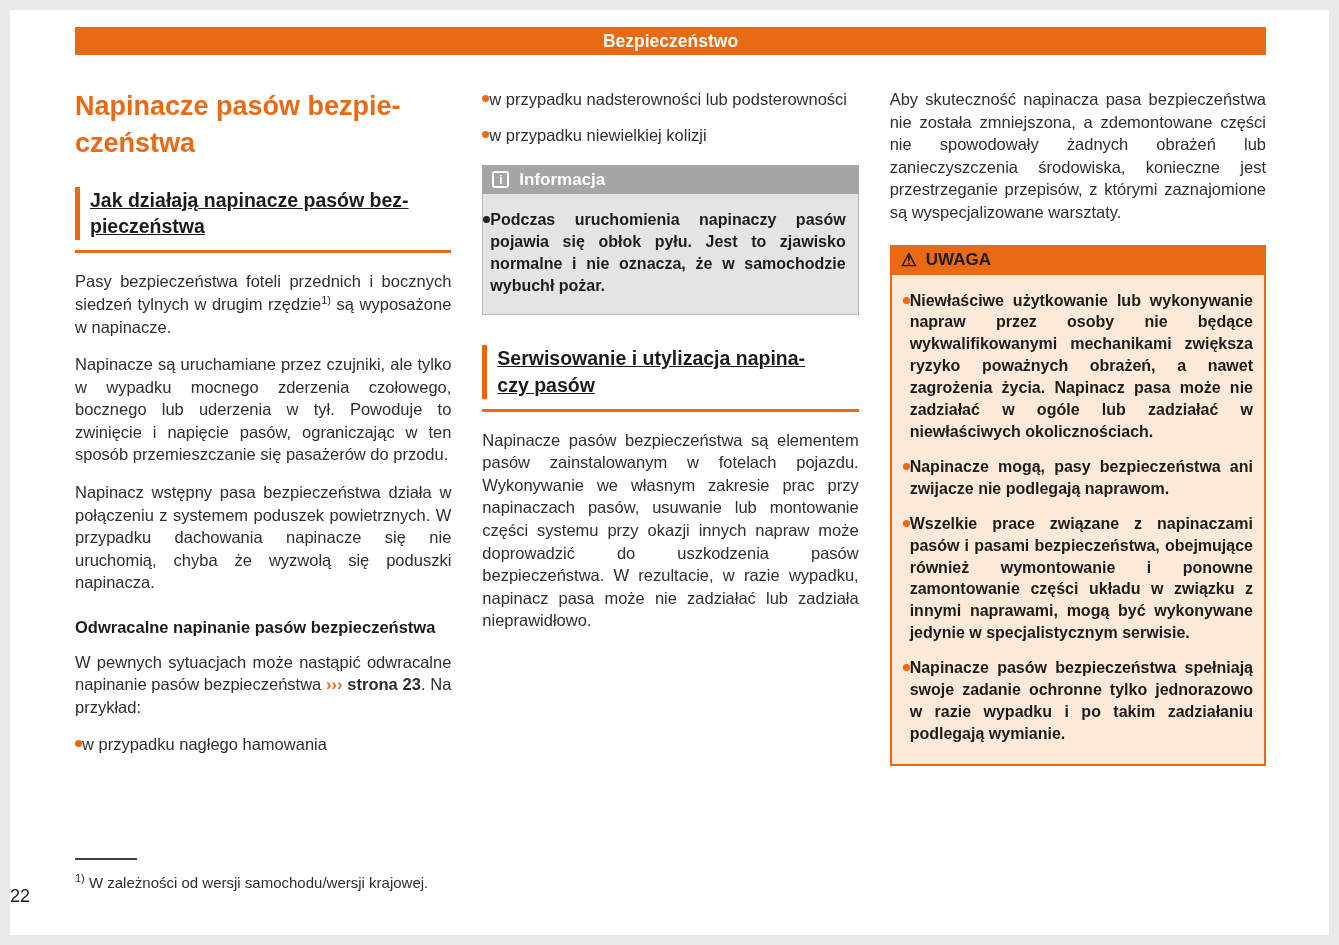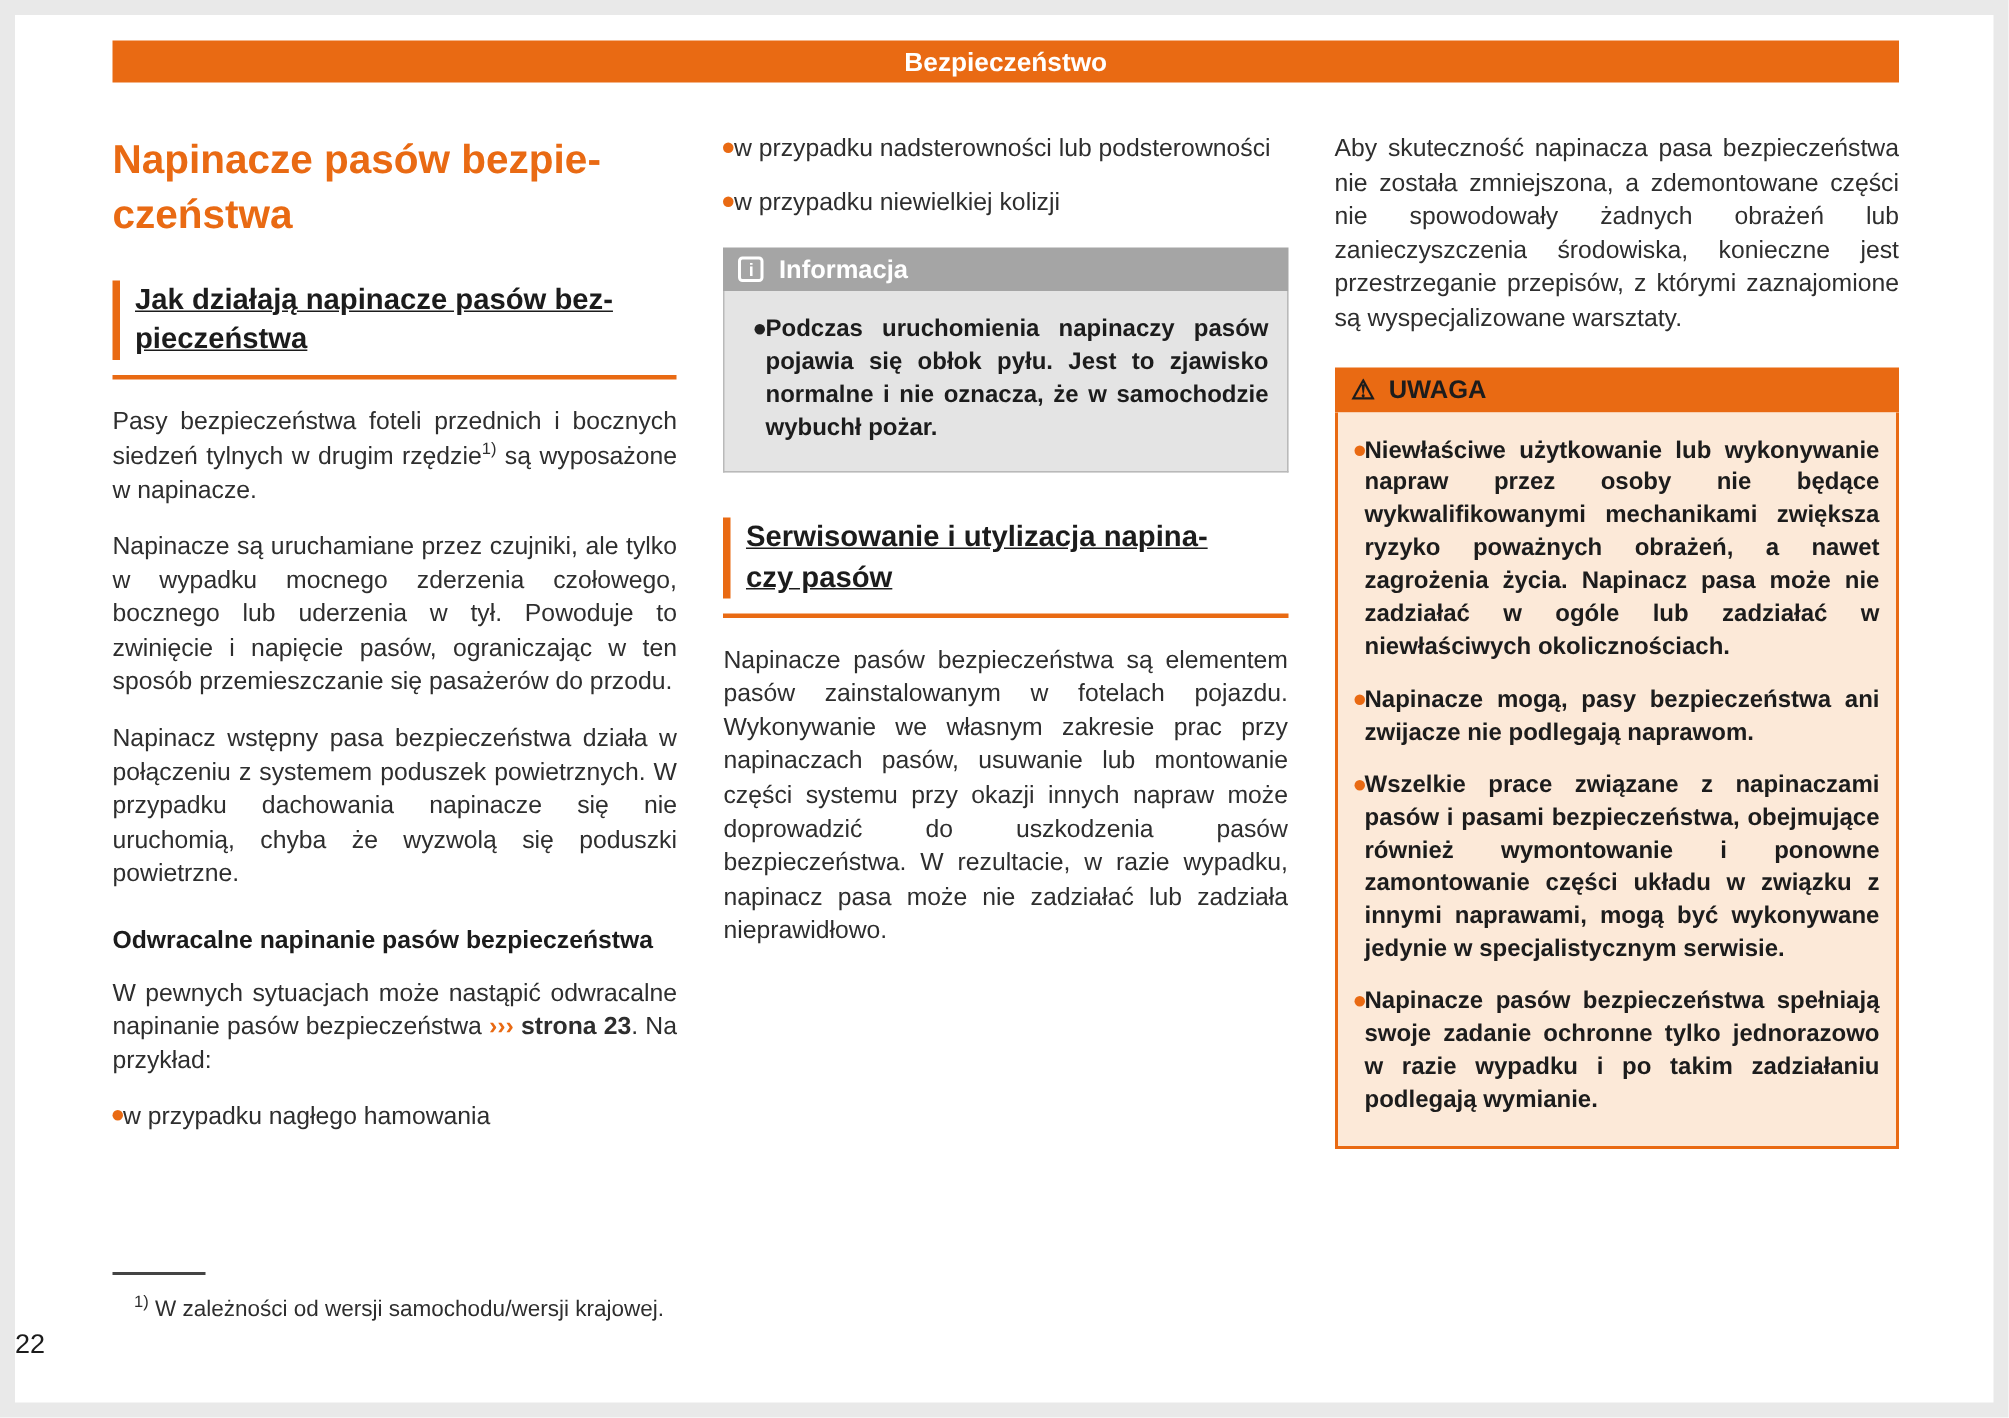--- a/index.html
+++ b/index.html
@@ -81,43 +81,43 @@
     display:flex; align-items:center; gap:10px;
     padding:0 10px; font-weight:bold; font-size:17px;
   }
   .info-icon{
     width:17px; height:17px; border:2px solid #fff; border-radius:3px;
     display:flex; align-items:center; justify-content:center;
     font-size:12px; font-weight:bold; font-style:normal;
   }
   .info-body{
     background:var(--info-body); border:1px solid #b9b9b9; border-top:none;
-    padding:15px 12px 4px 20px;
+    padding:15px 12px 4px 0;
   }
   .info-body .bullet .dot{ background:#222; }
   .info-body .bullet p{ font-weight:bold; color:var(--bold-ink); font-size:16px; line-height:1.37; }
 
   
   .warning-box{ margin-top:21px; }
   .warning-header{
     height:30px; background:var(--orange); color:var(--bold-ink);
     display:flex; align-items:center; gap:9px;
     padding:0 11px; font-weight:bold; font-size:17px;
   }
   .warn-icon{ font-size:18px; line-height:1; }
   .warning-body{
     background:var(--warn-body); border:2px solid var(--orange); border-top:none;
     padding:15px 11px 6px 11px;
   }
   .warning-body .bullet p{ font-weight:bold; color:var(--bold-ink); font-size:16px; line-height:1.37; }
 
   
   .footnote{
-    position:absolute; left:65px; bottom:52px; width:382px;
-    font-size:15px; line-height:1.4;text-align:center;
+    position:absolute; left:65px; bottom:42px; width:382px;
+    font-size:15px; line-height:1.4;
   }
   .footnote-rule{ width:62px; border-top:2px solid #444; margin-bottom:12px; }
   .page-number{
     position:absolute; left:0; bottom:28px;
     font-size:18px; font-weight:normal; color:var(--bold-ink);
   }
 </style>
 </head>
 <body>
 
@@ -136,21 +136,21 @@
 
         <div class="section-heading">
           <div class="sh-text">Jak działają napinacze pasów bez-
 pieczeństwa</div>
         </div>
 
         <p class="body"><span>Pasy bezpieczeństwa foteli przednich i bocznych siedzeń tylnych w drugim rzędzie</span><sup>1)</sup><span> są wyposażone w napinacze.</span></p>
 
         <p class="body">Napinacze są uruchamiane przez czujniki, ale tylko w wypadku mocnego zderzenia czołowego, bocznego lub uderzenia w tył. Powoduje to zwinięcie i napięcie pasów, ograniczając w ten sposób przemieszczanie się pasażerów do przodu.</p>
 
-        <p class="body">Napinacz wstępny pasa bezpieczeństwa działa w połączeniu z systemem poduszek powietrznych. W przypadku dachowania napinacze się nie uruchomią, chyba że wyzwolą się poduszki powietrzne.</p>
+        <p class="body">Napinacz wstępny pasa bezpieczeństwa działa w połączeniu z systemem poduszek powietrznych. W przypadku dachowania napinacze się nie uruchomią, chyba że wyzwolą się poduszki napinacza.</p>
 
         <div class="subheading">Odwracalne napinanie pasów bezpieczeństwa</div>
 
         <p class="body"><span>W pewnych sytuacjach może nastąpić odwracalne napinanie pasów bezpieczeństwa </span><span class="ref"><span class="arrows">›››</span><span> strona 23</span></span><span>. Na przykład:</span></p>
 
         <div class="bullet">
           <span class="dot"></span>
           <p>w przypadku nagłego hamowania</p>
         </div>
       </div>

